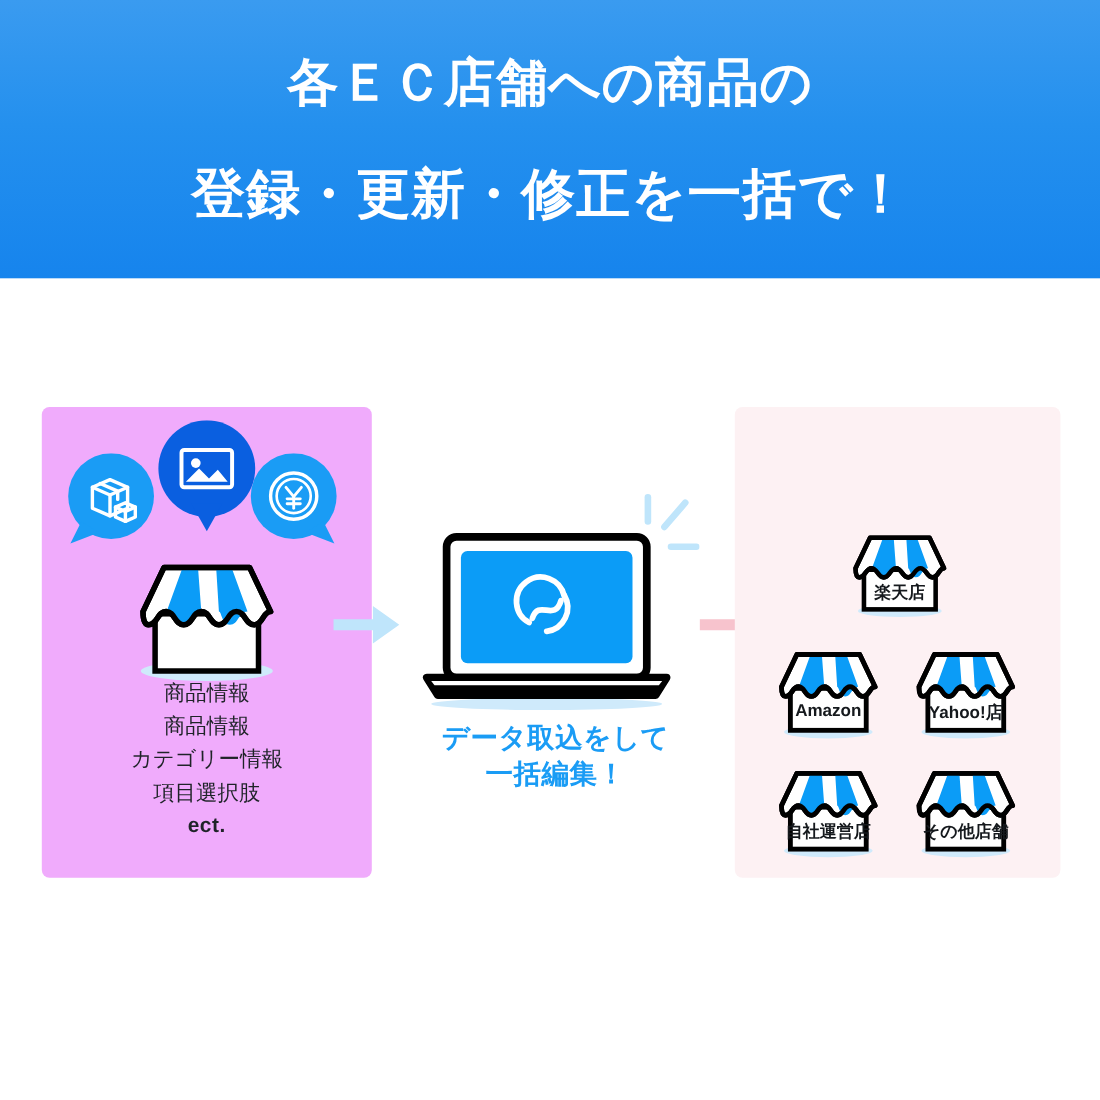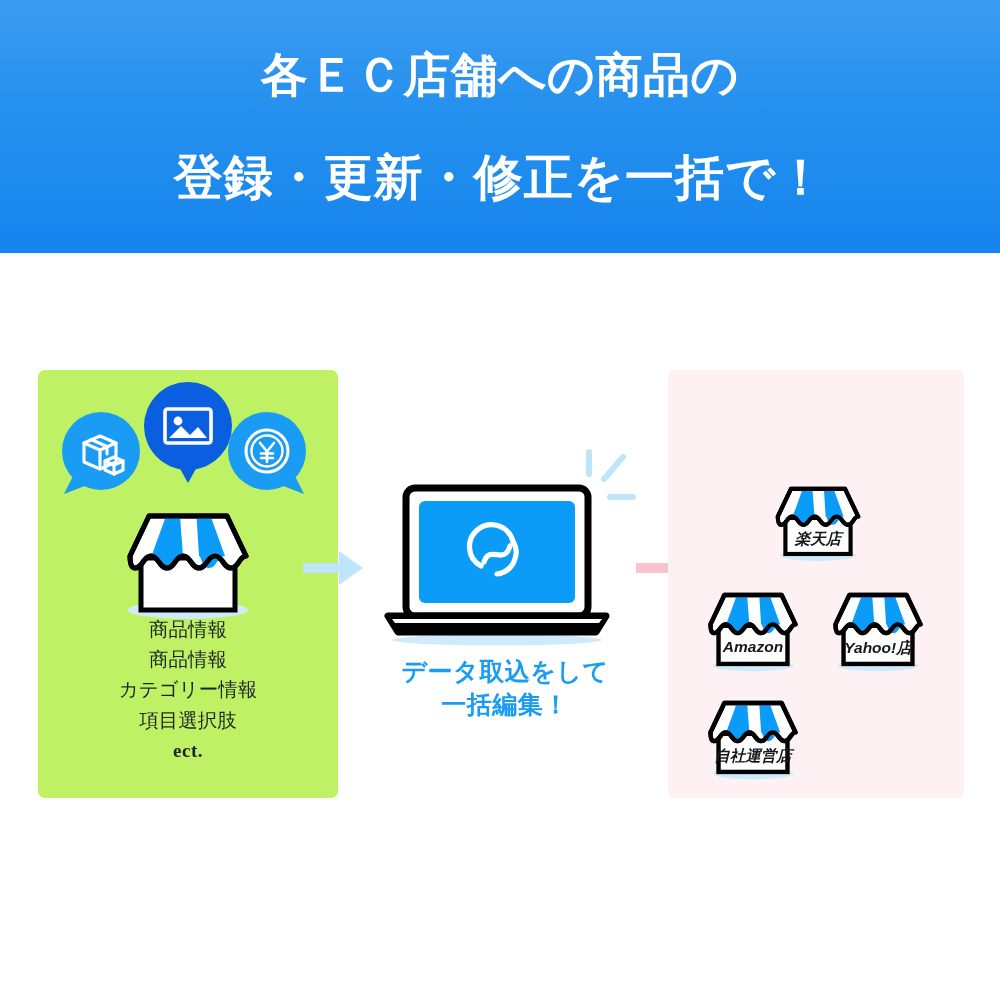--- a/index.html
+++ b/index.html
@@ -29,22 +29,21 @@
   }
   .header-line.l2 { font-size: 49px; letter-spacing: 1px; margin-top: 41px; }
 
   
   .panel {
     position: absolute;
     border-radius: 7px;
   }
   .panel-left {
     left: 38px; top: 370px; width: 300px; height: 428px;
-    background: #bef264;
-    font-family: Liberation Serif, serif;
+    background: #f0abfc;
   }
   .panel-right {
     left: 668px; top: 370px; width: 296px; height: 428px;
     background: #fdf1f3;
   }
 
   
   .center-col {
     position: absolute; left: 360px; top: 440px; width: 290px; height: 320px;
   }
@@ -93,21 +92,20 @@
   }
 
   .shop-label {
     position: absolute;
     width: 100%;
     text-align: center;
     color: #15191d;
     font-weight: 700;
     font-size: 15.5px;
     white-space: nowrap;
-    font-style: italic;
   }
   .shop-wrap { position: absolute; }
 </style>
 </head>
 <body>
 
 <div id="page">
 
   <div class="header-band">
     <div class="header-line l1">各ＥＣ店舗への商品の</div>
@@ -314,15 +312,34 @@
         <path d="M83.5 16 L97.5 16 L112 56 C104 56 104 68 96 68 C88.5 68 88.5 56 86 56 Z" fill="#0b9cf7"></path>
         <path d="M17 56 L36 16 L114 16 L133 56
                  C126 56 126 68 118 68 C110 68 110 56 102 56
                  C94 56 94 68 86 68 C78 68 78 56 70 56
                  C62 56 62 68 54 68 C46 68 46 56 38 56
                  C30 56 30 68 22 68 C17 68 17 60 17 56 Z" fill="none" stroke="#000000" stroke-width="6" stroke-linejoin="round"></path>
       </svg>
       <div class="shop-label" style="top:58px;">自社運営店</div>
     </div>
 
+    <div class="shop-wrap" style="left:155px; top:318px; width:110px; height:96px;">
+      <svg width="110" height="96" viewBox="0 0 150 122">
+        <ellipse cx="75" cy="112" rx="55" ry="8" fill="#cfeafb"></ellipse>
+        <rect x="28" y="58" width="94" height="52" fill="#ffffff" stroke="#000000" stroke-width="6"></rect>
+        <path d="M17 56 L36 16 L114 16 L133 56
+                 C126 56 126 68 118 68 C110 68 110 56 102 56
+                 C94 56 94 68 86 68 C78 68 78 56 70 56
+                 C62 56 62 68 54 68 C46 68 46 56 38 56
+                 C30 56 30 68 22 68 C17 68 17 60 17 56 Z" fill="#ffffff" stroke="#000000" stroke-width="6" stroke-linejoin="round"></path>
+        <path d="M53 16 L38.5 56 C46 56 46 68 54 68 C62 68 62 56 70 56 L67 16 Z" fill="#0b9cf7"></path>
+        <path d="M83.5 16 L97.5 16 L112 56 C104 56 104 68 96 68 C88.5 68 88.5 56 86 56 Z" fill="#0b9cf7"></path>
+        <path d="M17 56 L36 16 L114 16 L133 56
+                 C126 56 126 68 118 68 C110 68 110 56 102 56
+                 C94 56 94 68 86 68 C78 68 78 56 70 56
+                 C62 56 62 68 54 68 C46 68 46 56 38 56
+                 C30 56 30 68 22 68 C17 68 17 60 17 56 Z" fill="none" stroke="#000000" stroke-width="6" stroke-linejoin="round"></path>
+      </svg>
+      <div class="shop-label" style="top:58px;">その他店舗</div>
+    </div>
 
   </div>
 </div>
 
 </body></html>

